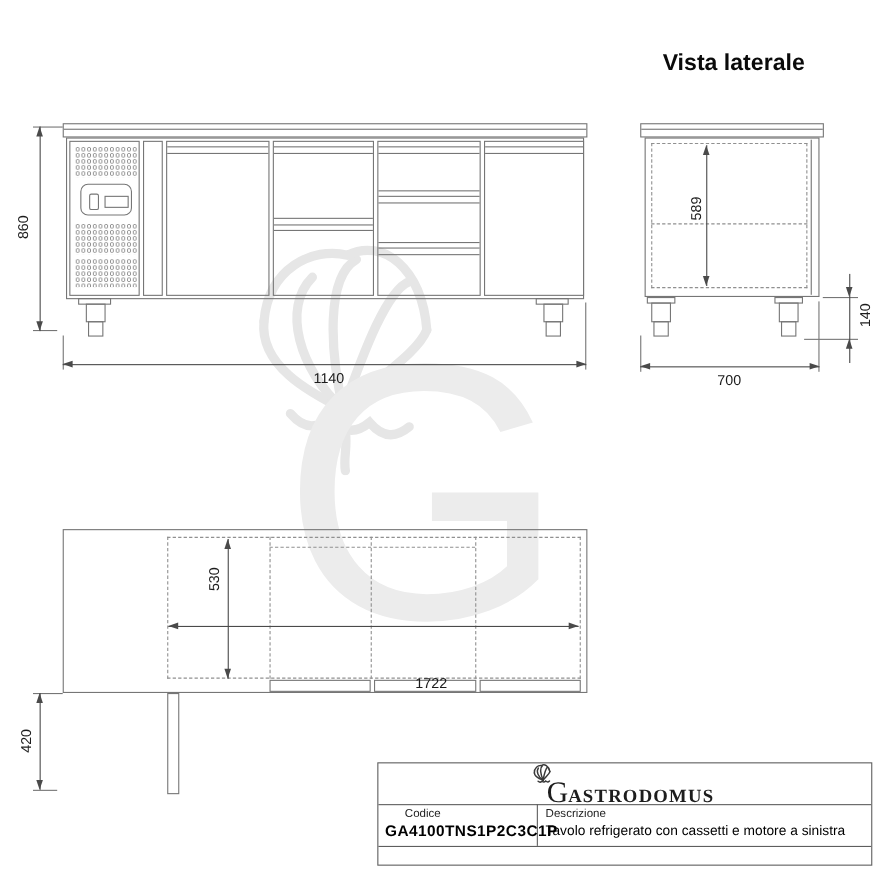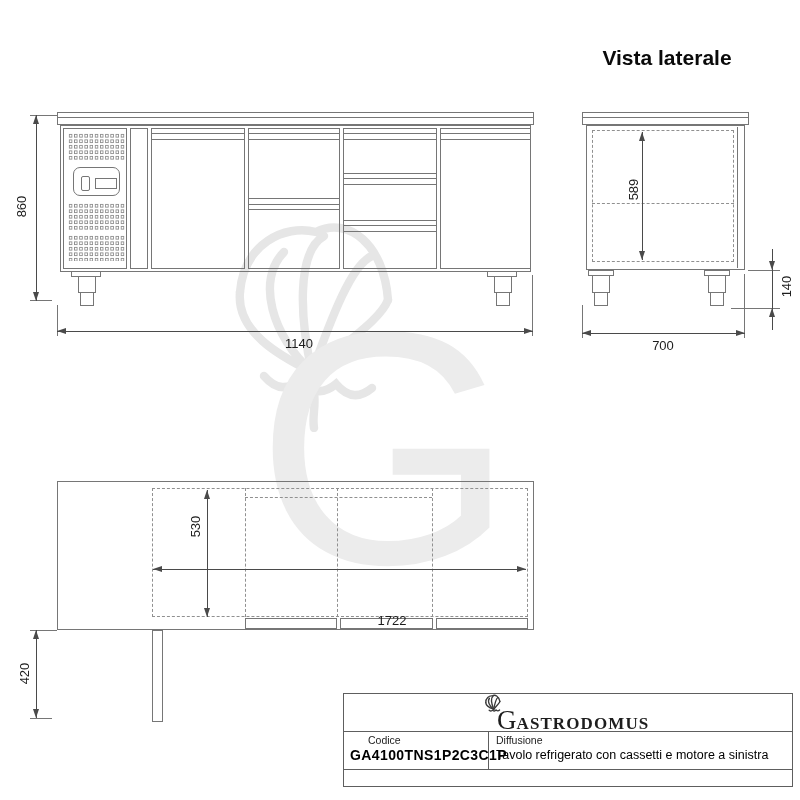--- a/index.html
+++ b/index.html
@@ -191,16 +191,16 @@
     <path d="M50,80 C44,54 42,20 56,12"></path>
     <path d="M50,80 C60,52 70,26 80,22"></path>
     <path d="M50,80 C68,64 84,54 88,44"></path>
     <path d="M14,40 C16,16 36,6 52,10 C68,2 86,16 88,44"></path>
     <path d="M26,82 C32,89 38,89 44,84 C50,91 56,91 62,86 C68,93 74,93 80,88"></path>
   </svg>
   <div class="brand"><span class="lg-g">G</span><span class="lg-rest">ASTRODOMUS</span></div>
 
   <div class="tb-label" style="left:368px;top:734px;">Codice</div>
   <div class="tb-code" style="left:350px;top:747px;">GA4100TNS1P2C3C1P</div>
-  <div class="tb-label" style="left:496px;top:734px;">Diffusione</div>
+  <div class="tb-label" style="left:496px;top:734px;">Descrizione</div>
   <div class="tb-desc" style="left:496px;top:748px;">Tavolo refrigerato con cassetti e motore a sinistra</div>
 
 </div>
 
 </body></html>

